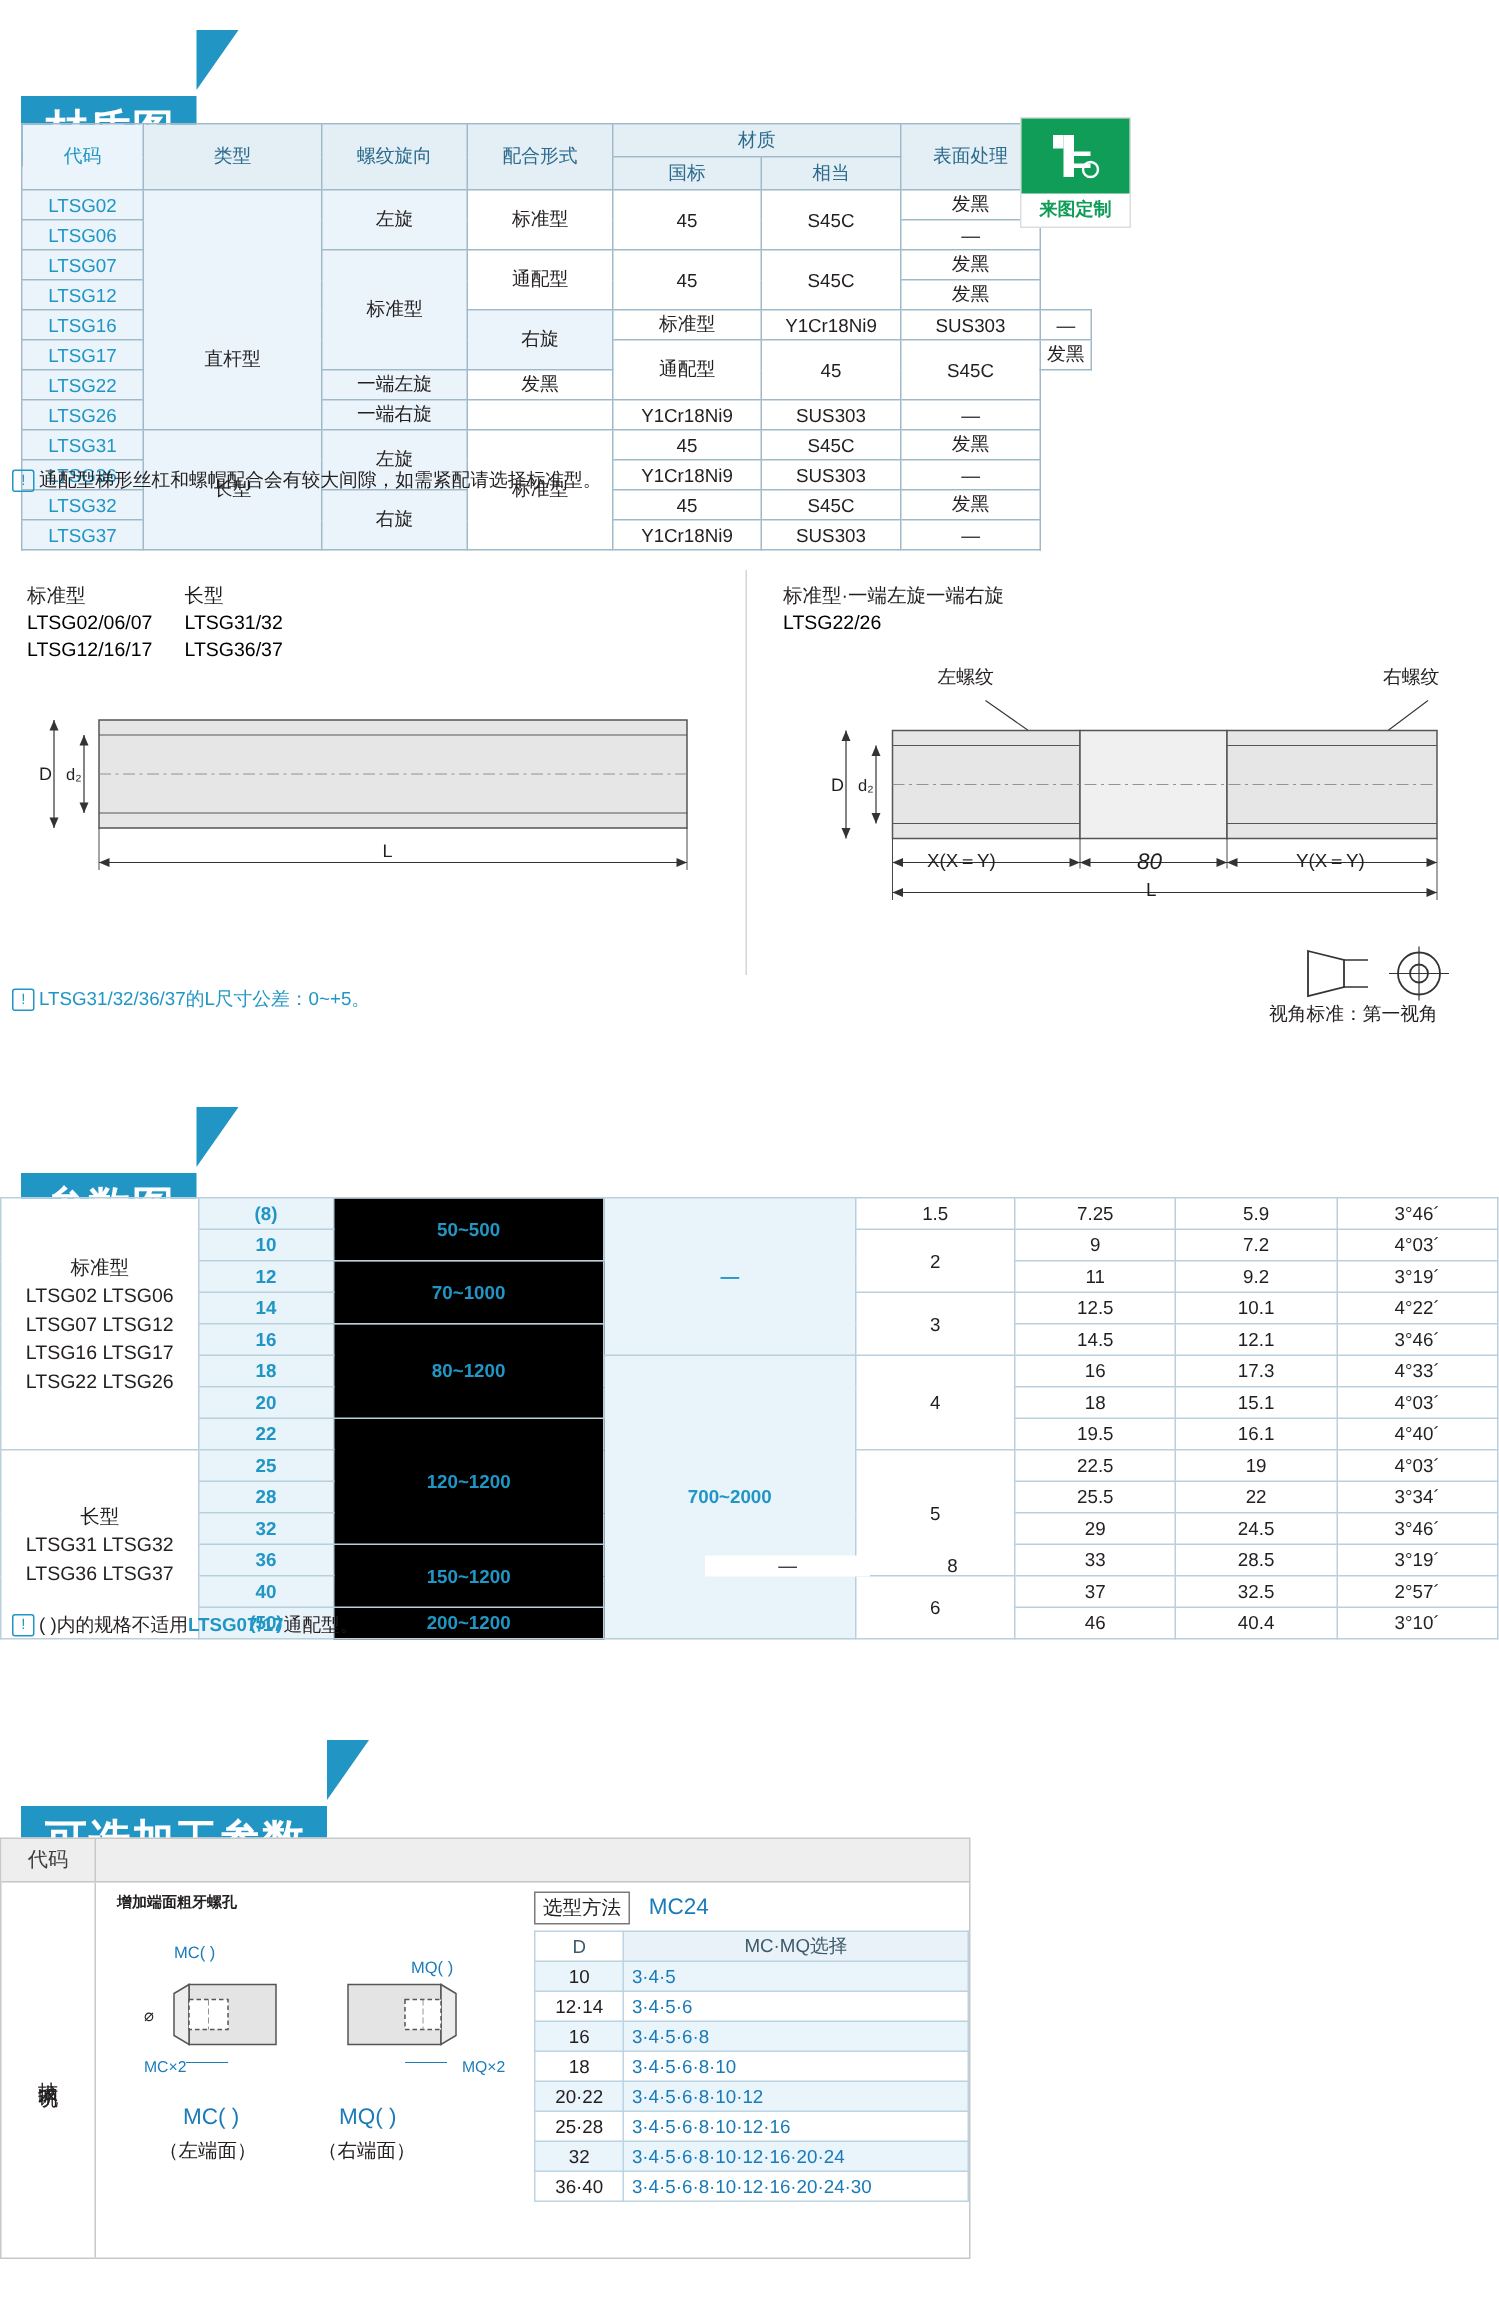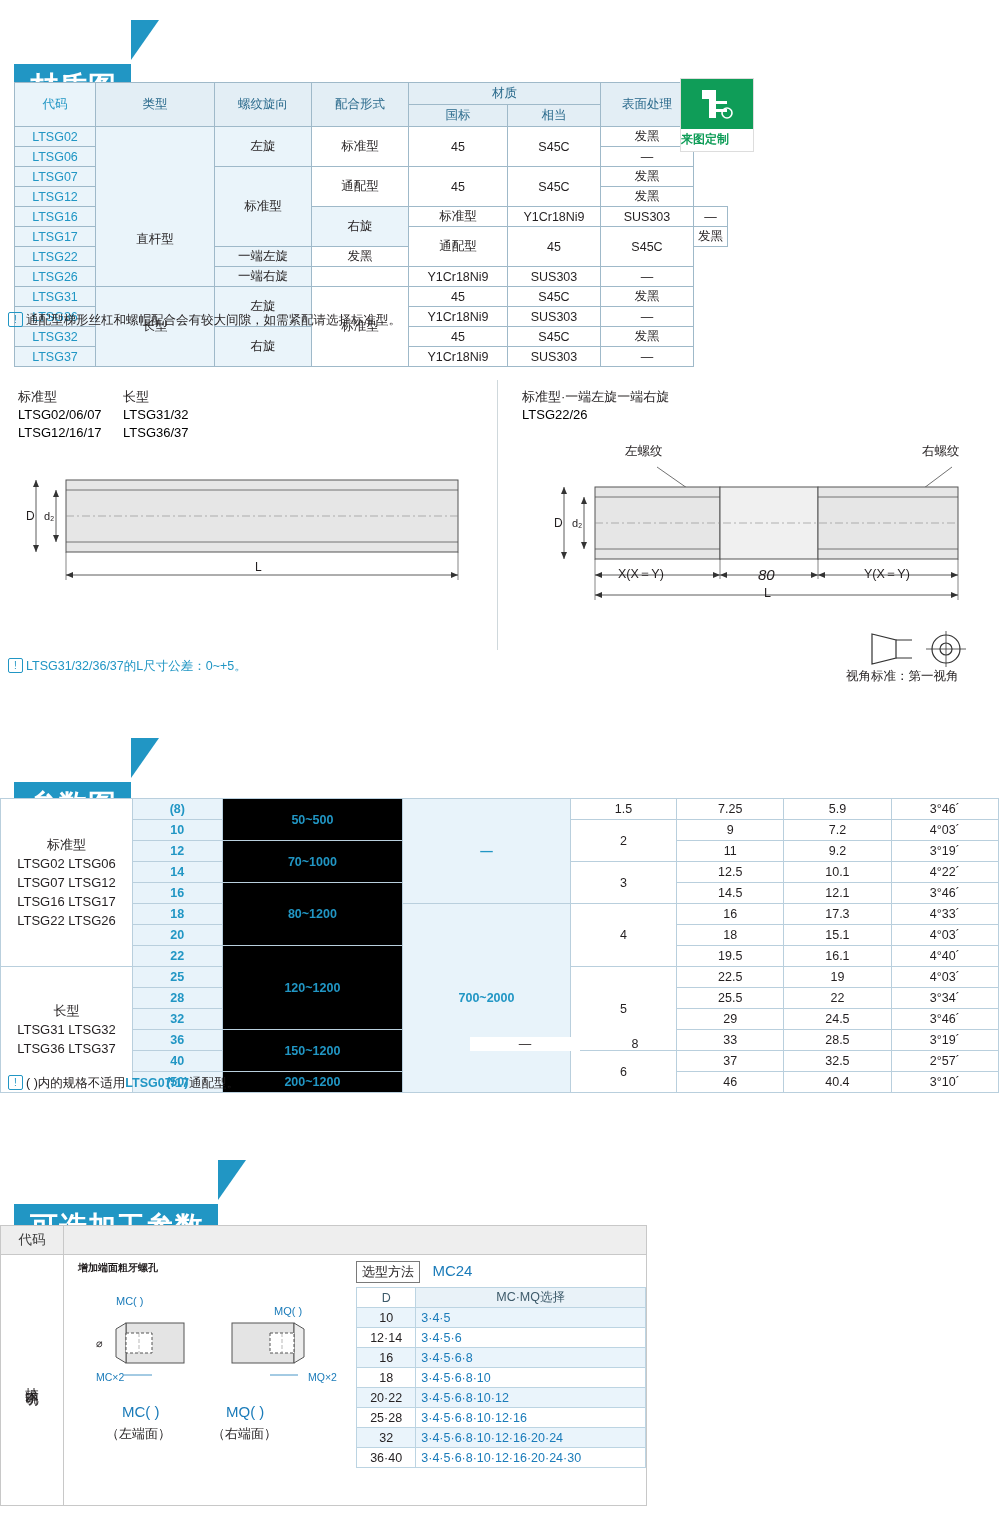--- a/index.html
+++ b/index.html
@@ -23,21 +23,21 @@
   #mat-table .w-gb{width:90px;}
   #mat-table .w-eq{width:84px;}
   #mat-table .w-sf{width:84px;}
 
   .note{font-size:12.5px;color:#231f20;}
   .note .ni{display:inline-block;width:13px;height:13px;line-height:13px;text-align:center;border:1px solid #2196c4;color:#2196c4;font-size:10px;border-radius:2px;margin-right:3px;vertical-align:1px;}
 
   
   #custom-badge{position:absolute;left:680px;top:78px;width:72px;height:72px;background:#fff;border:1px solid #ddd;}
   #custom-badge .grn{width:72px;height:50px;background:#0f9d58;display:flex;align-items:center;justify-content:center;}
-  #custom-badge .cap{font-size:12px;color:#0f9d58;text-align:left;line-height:20px;font-weight:bold;}
+  #custom-badge .cap{font-size:12px;color:#0f9d58;text-align:center;line-height:20px;font-weight:bold;}
 
   
   .dwg-label{font-size:13px;color:#000000;line-height:18px;}
 
   .divider-v{position:absolute;left:497px;top:380px;width:1px;height:270px;background:#cfd8dc;}
 
   
   #param-table{position:absolute;left:0px;top:798px;font-size:12.5px;border-collapse:collapse;}
   #param-table td{border:1px solid #b9cfdd;text-align:center;height:20px;padding:0 4px;}
   #param-table .c-d{width:90px;background:#e8f3fa;color:#2196c4;font-weight:bold;}

